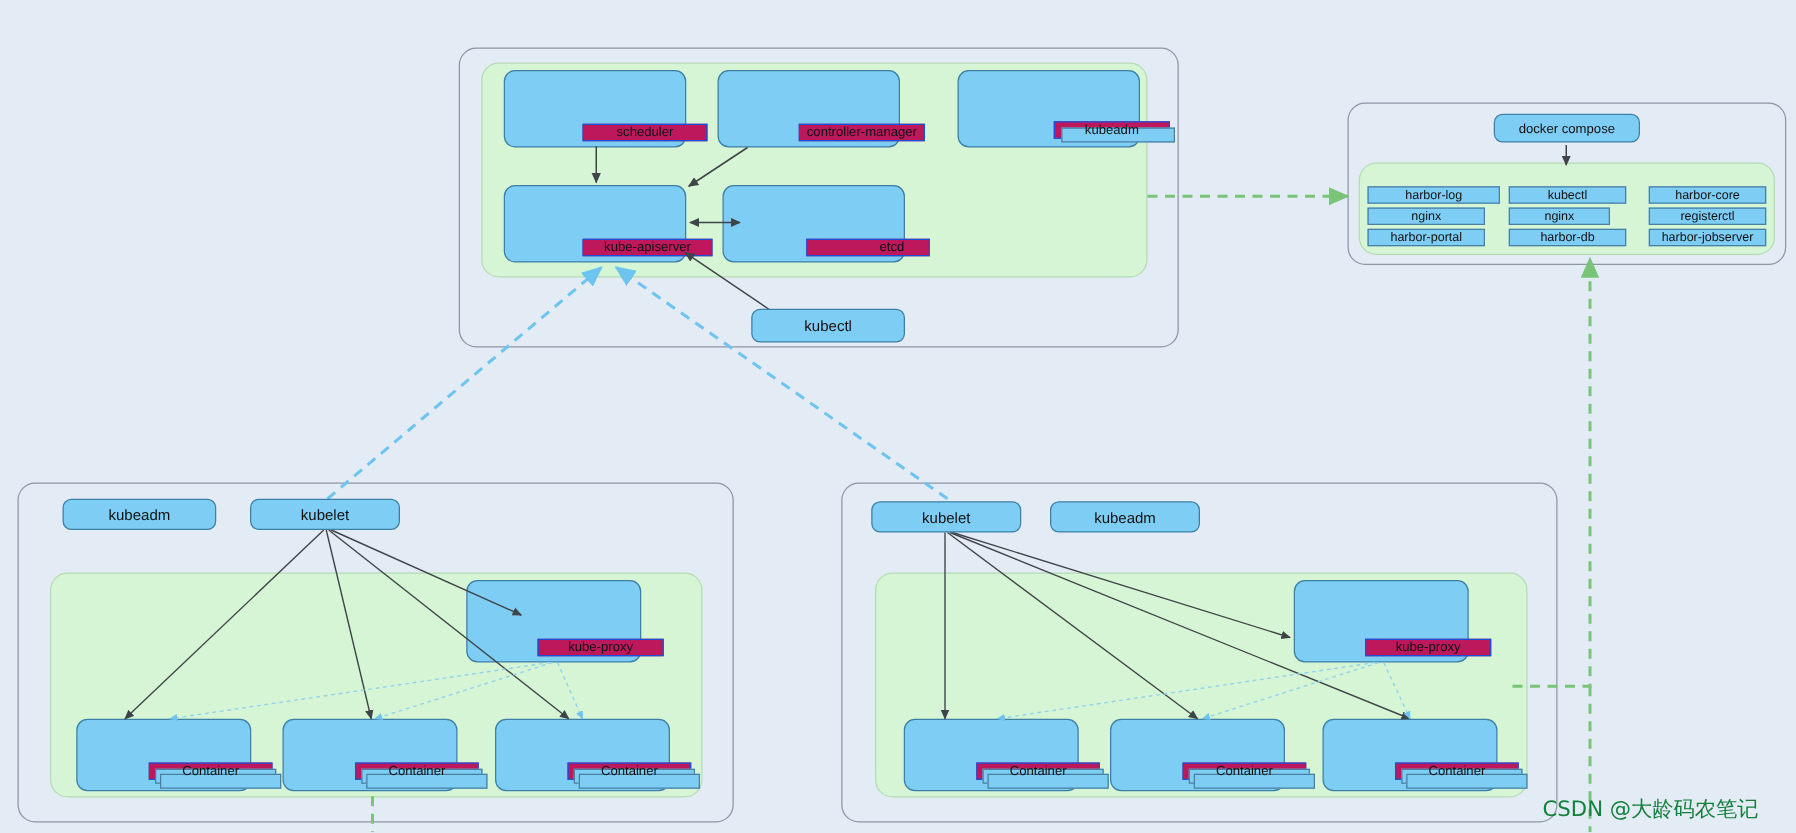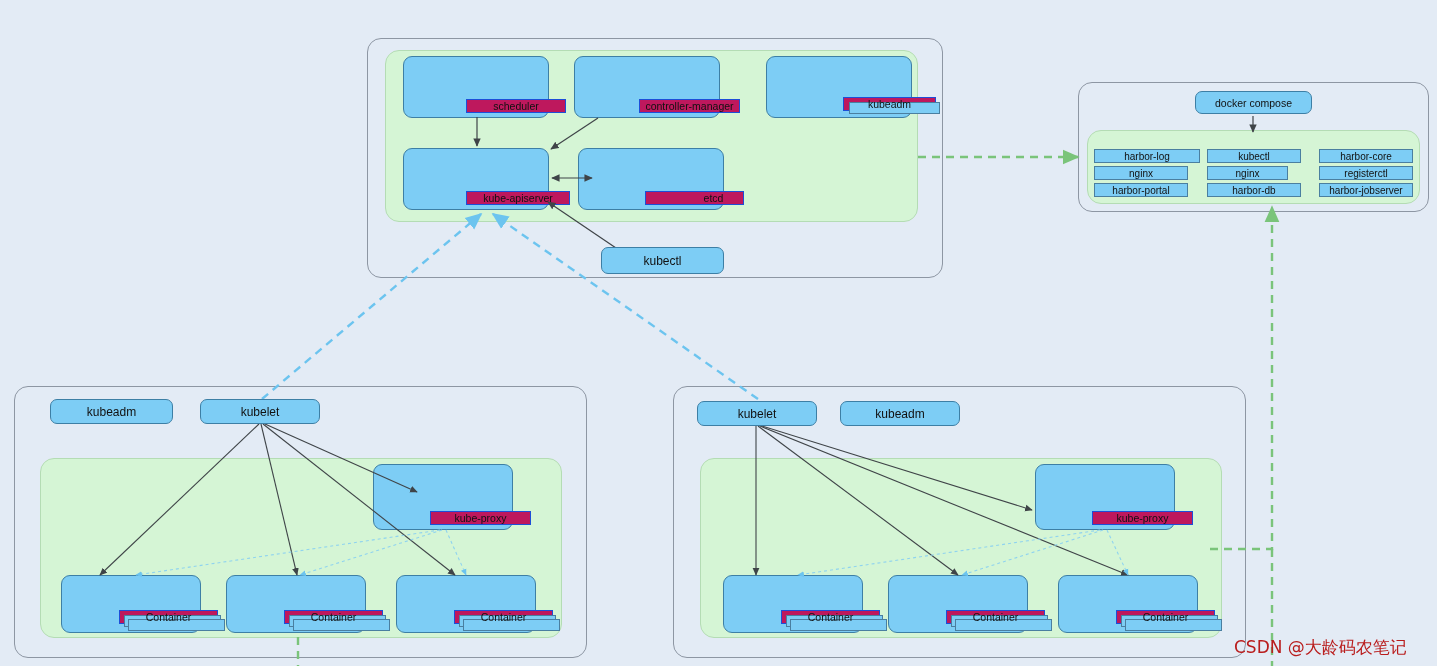--- a/index.html
+++ b/index.html
@@ -149,21 +149,21 @@
     font-size: 10px;
     color: #111;
     white-space: nowrap;
     z-index: 4;
   }
 
   
   .watermark {
     position: absolute;
     font-size: 17px;
-    color: #b91c1c;
+    color: #15803d;
     white-space: nowrap;
     z-index: 9;
     font-family: "DejaVu Sans", sans-serif;
   }
 </style>
 </head>
 <body>
 
 <div id="canvas">
 

